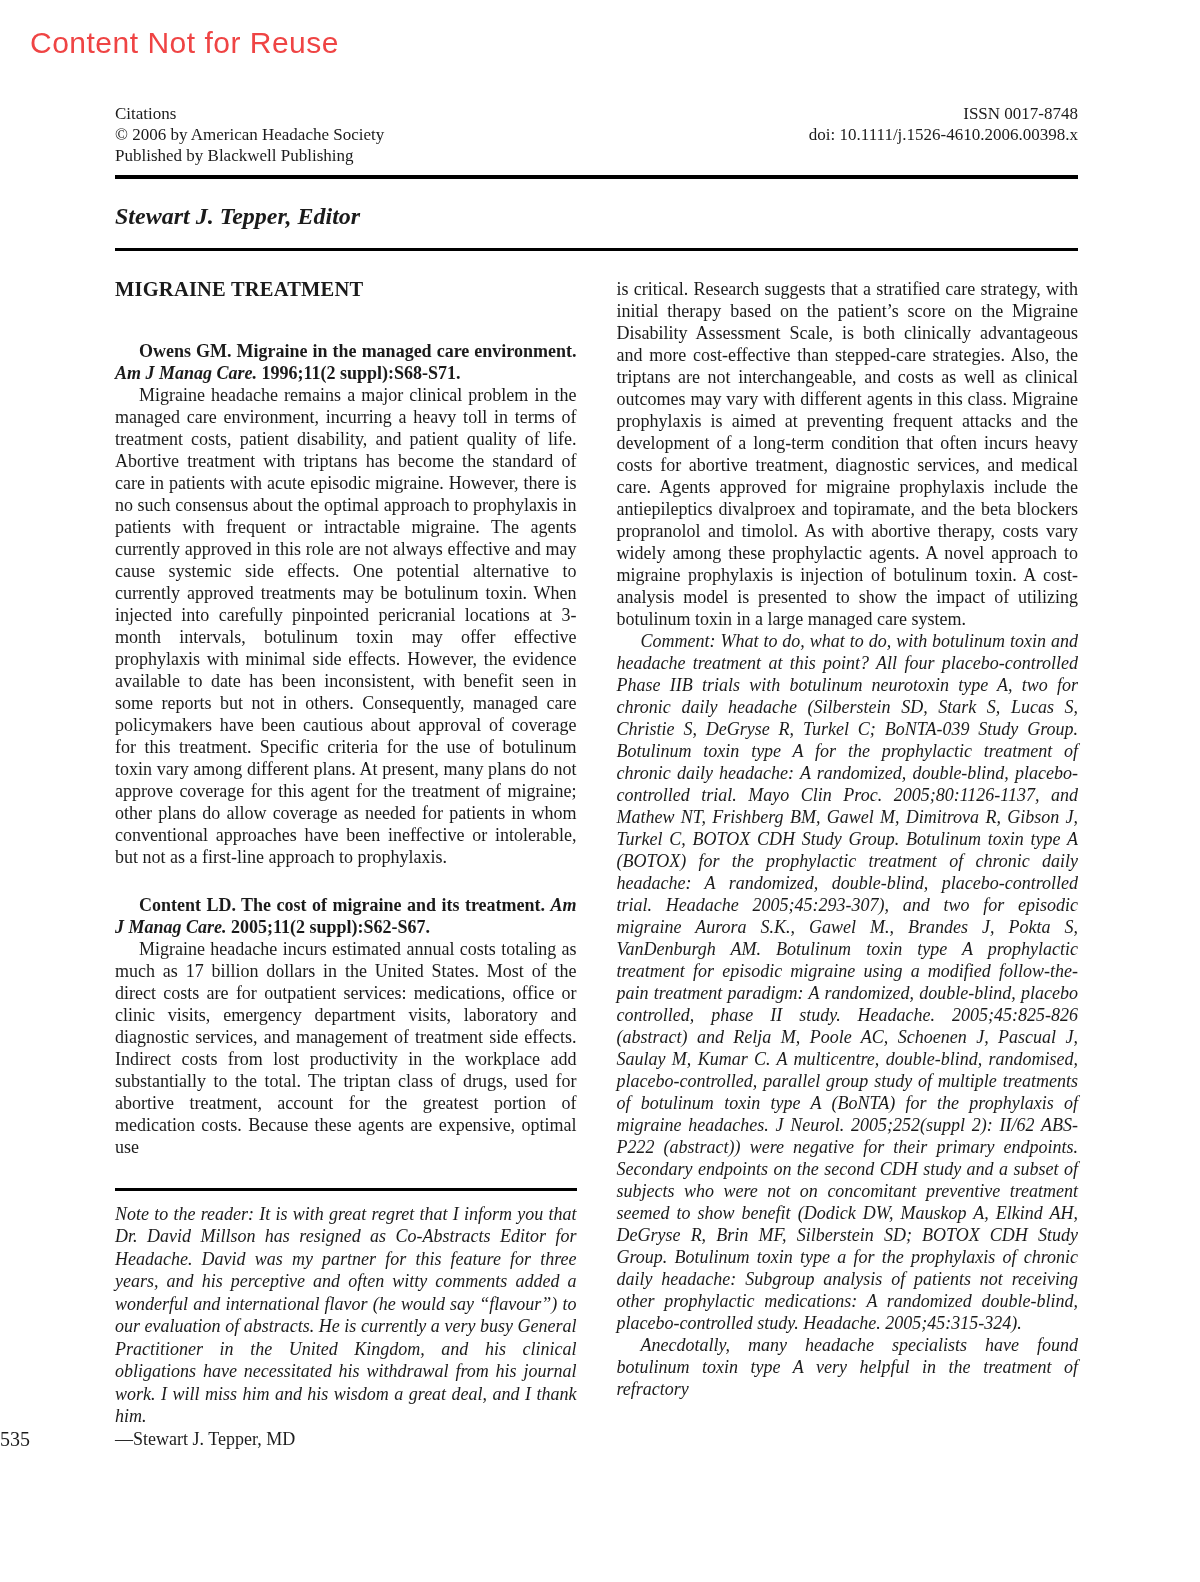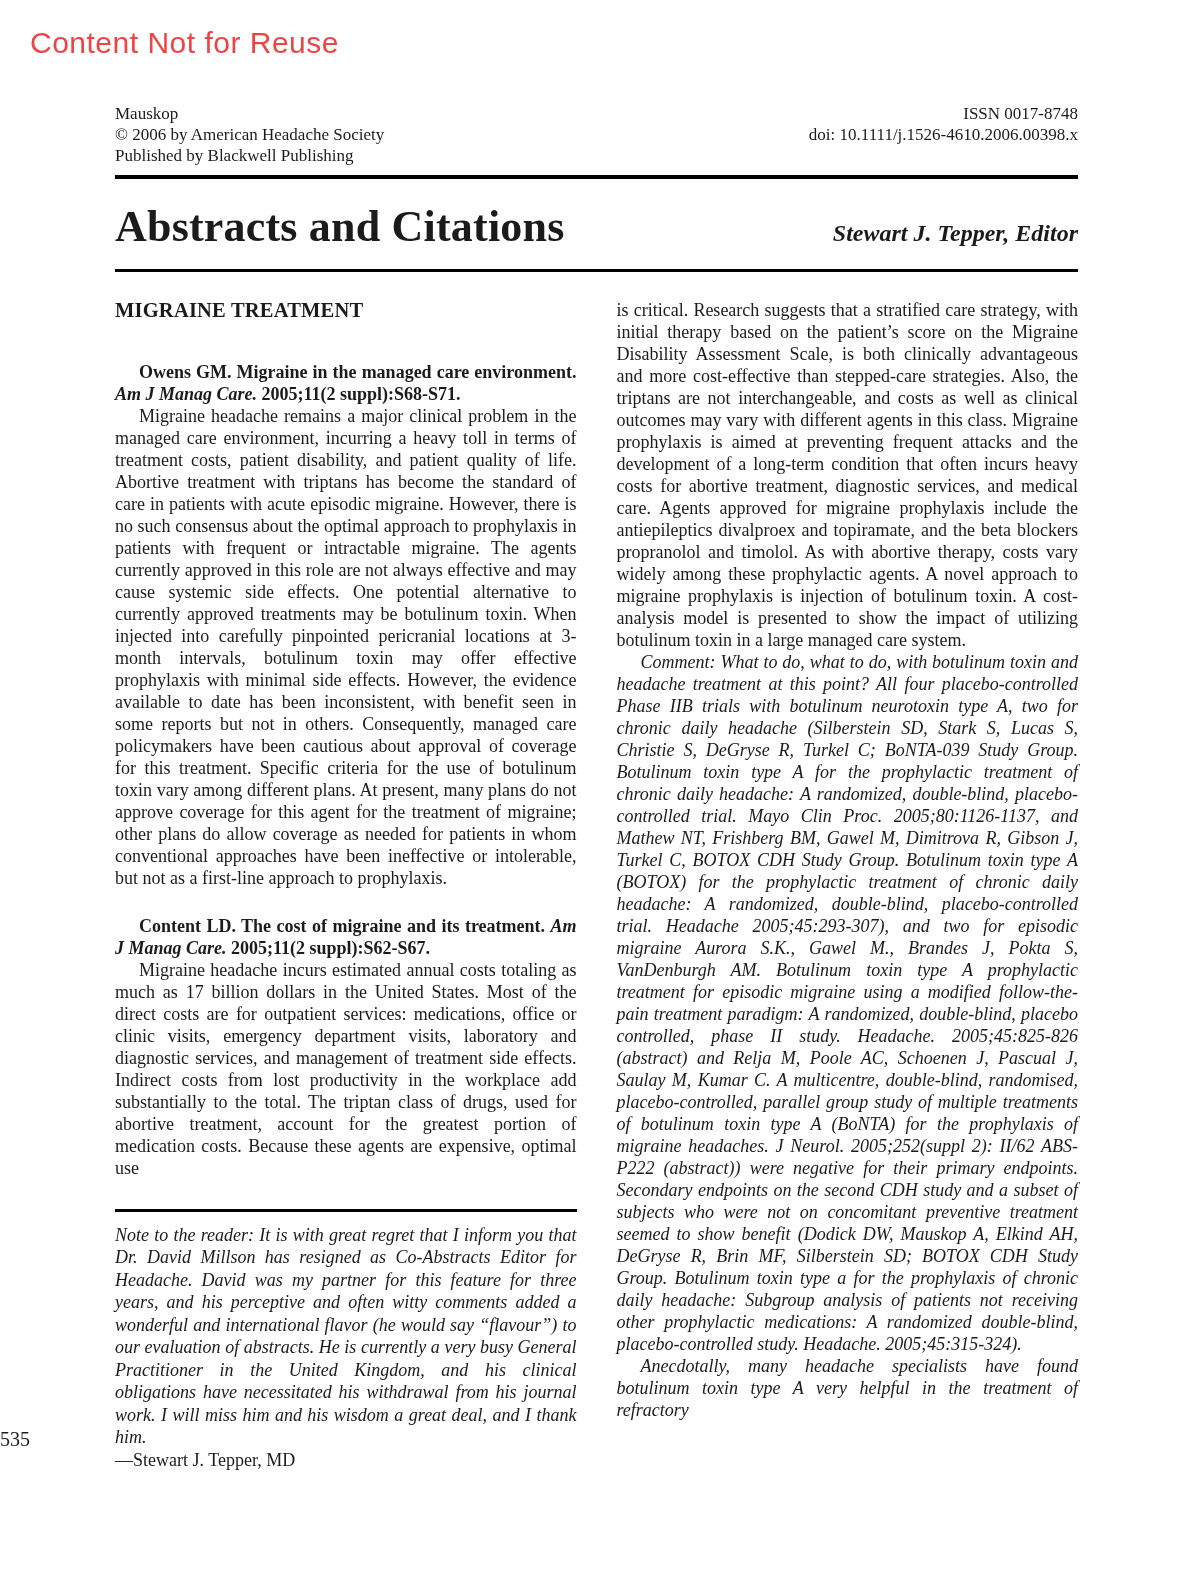--- a/index.html
+++ b/index.html
@@ -65,45 +65,44 @@
 </style>
 </head>
 <body>
 
 <div class="watermark">Content Not for Reuse</div>
 
 <div class="content">
 
   <div class="journal-header">
     <div class="jh-left">
-      <div>Mauskop</div>
+      <div>Citations</div>
       <div>© 2006 by American Headache Society</div>
       <div>Published by Blackwell Publishing</div>
     </div>
     <div class="jh-right">
       <div>ISSN 0017-8748</div>
       <div>doi: 10.1111/j.1526-4610.2006.00398.x</div>
     </div>
   </div>
 
   <div class="rule rule-thick"></div>
 
   <div class="title-row">
-    <h1>Abstracts and Citations</h1>
     <div class="editor">Stewart J. Tepper, Editor</div>
   </div>
 
   <div class="rule rule-med"></div>
 
   <div class="columns">
 
     <div class="col">
       <h2>MIGRAINE TREATMENT</h2>
 
-      <p class="cite"><span class="cb">Owens GM. Migraine in the managed care environment.</span> <span class="cj">Am J Manag Care.</span> <span class="cb">2005;11(2 suppl):S68-S71.</span></p>
+      <p class="cite"><span class="cb">Owens GM. Migraine in the managed care environment.</span> <span class="cj">Am J Manag Care.</span> <span class="cb">1996;11(2 suppl):S68-S71.</span></p>
       <p class="indent">Migraine headache remains a major clinical problem in the managed care environment, incurring a heavy toll in terms of treatment costs, patient disability, and patient quality of life. Abortive treatment with triptans has become the standard of care in patients with acute episodic migraine. However, there is no such consensus about the optimal approach to prophylaxis in patients with frequent or intractable migraine. The agents currently approved in this role are not always effective and may cause systemic side effects. One potential alternative to currently approved treatments may be botulinum toxin. When injected into carefully pinpointed pericranial locations at 3-month intervals, botulinum toxin may offer effective prophylaxis with minimal side effects. However, the evidence available to date has been inconsistent, with benefit seen in some reports but not in others. Consequently, managed care policymakers have been cautious about approval of coverage for this treatment. Specific criteria for the use of botulinum toxin vary among different plans. At present, many plans do not approve coverage for this agent for the treatment of migraine; other plans do allow coverage as needed for patients in whom conventional approaches have been ineffective or intolerable, but not as a first-line approach to prophylaxis.</p>
 
       <p class="cite cite2"><span class="cb">Content LD. The cost of migraine and its treatment.</span> <span class="cj">Am J Manag Care.</span> <span class="cb">2005;11(2 suppl):S62-S67.</span></p>
       <p class="indent">Migraine headache incurs estimated annual costs totaling as much as 17 billion dollars in the United States. Most of the direct costs are for outpatient services: medications, office or clinic visits, emergency department visits, laboratory and diagnostic services, and management of treatment side effects. Indirect costs from lost productivity in the workplace add substantially to the total. The triptan class of drugs, used for abortive treatment, account for the greatest portion of medication costs. Because these agents are expensive, optimal use</p>
 
       <div class="note-rule"></div>
       <p class="note"><span>Note to the reader: It is with great regret that I inform you that Dr. David Millson has resigned as Co-Abstracts Editor for Headache. David was my partner for this feature for three years, and his perceptive and often witty comments added a wonderful and international flavor (he would say “flavour”) to our evaluation of abstracts. He is currently a very busy General Practitioner in the United Kingdom, and his clinical obligations have necessitated his withdrawal from his journal work. I will miss him and his wisdom a great deal, and I thank him.</span><span class="note-sig">—Stewart J. Tepper, MD</span></p>
     </div>
 
     <div class="col">

